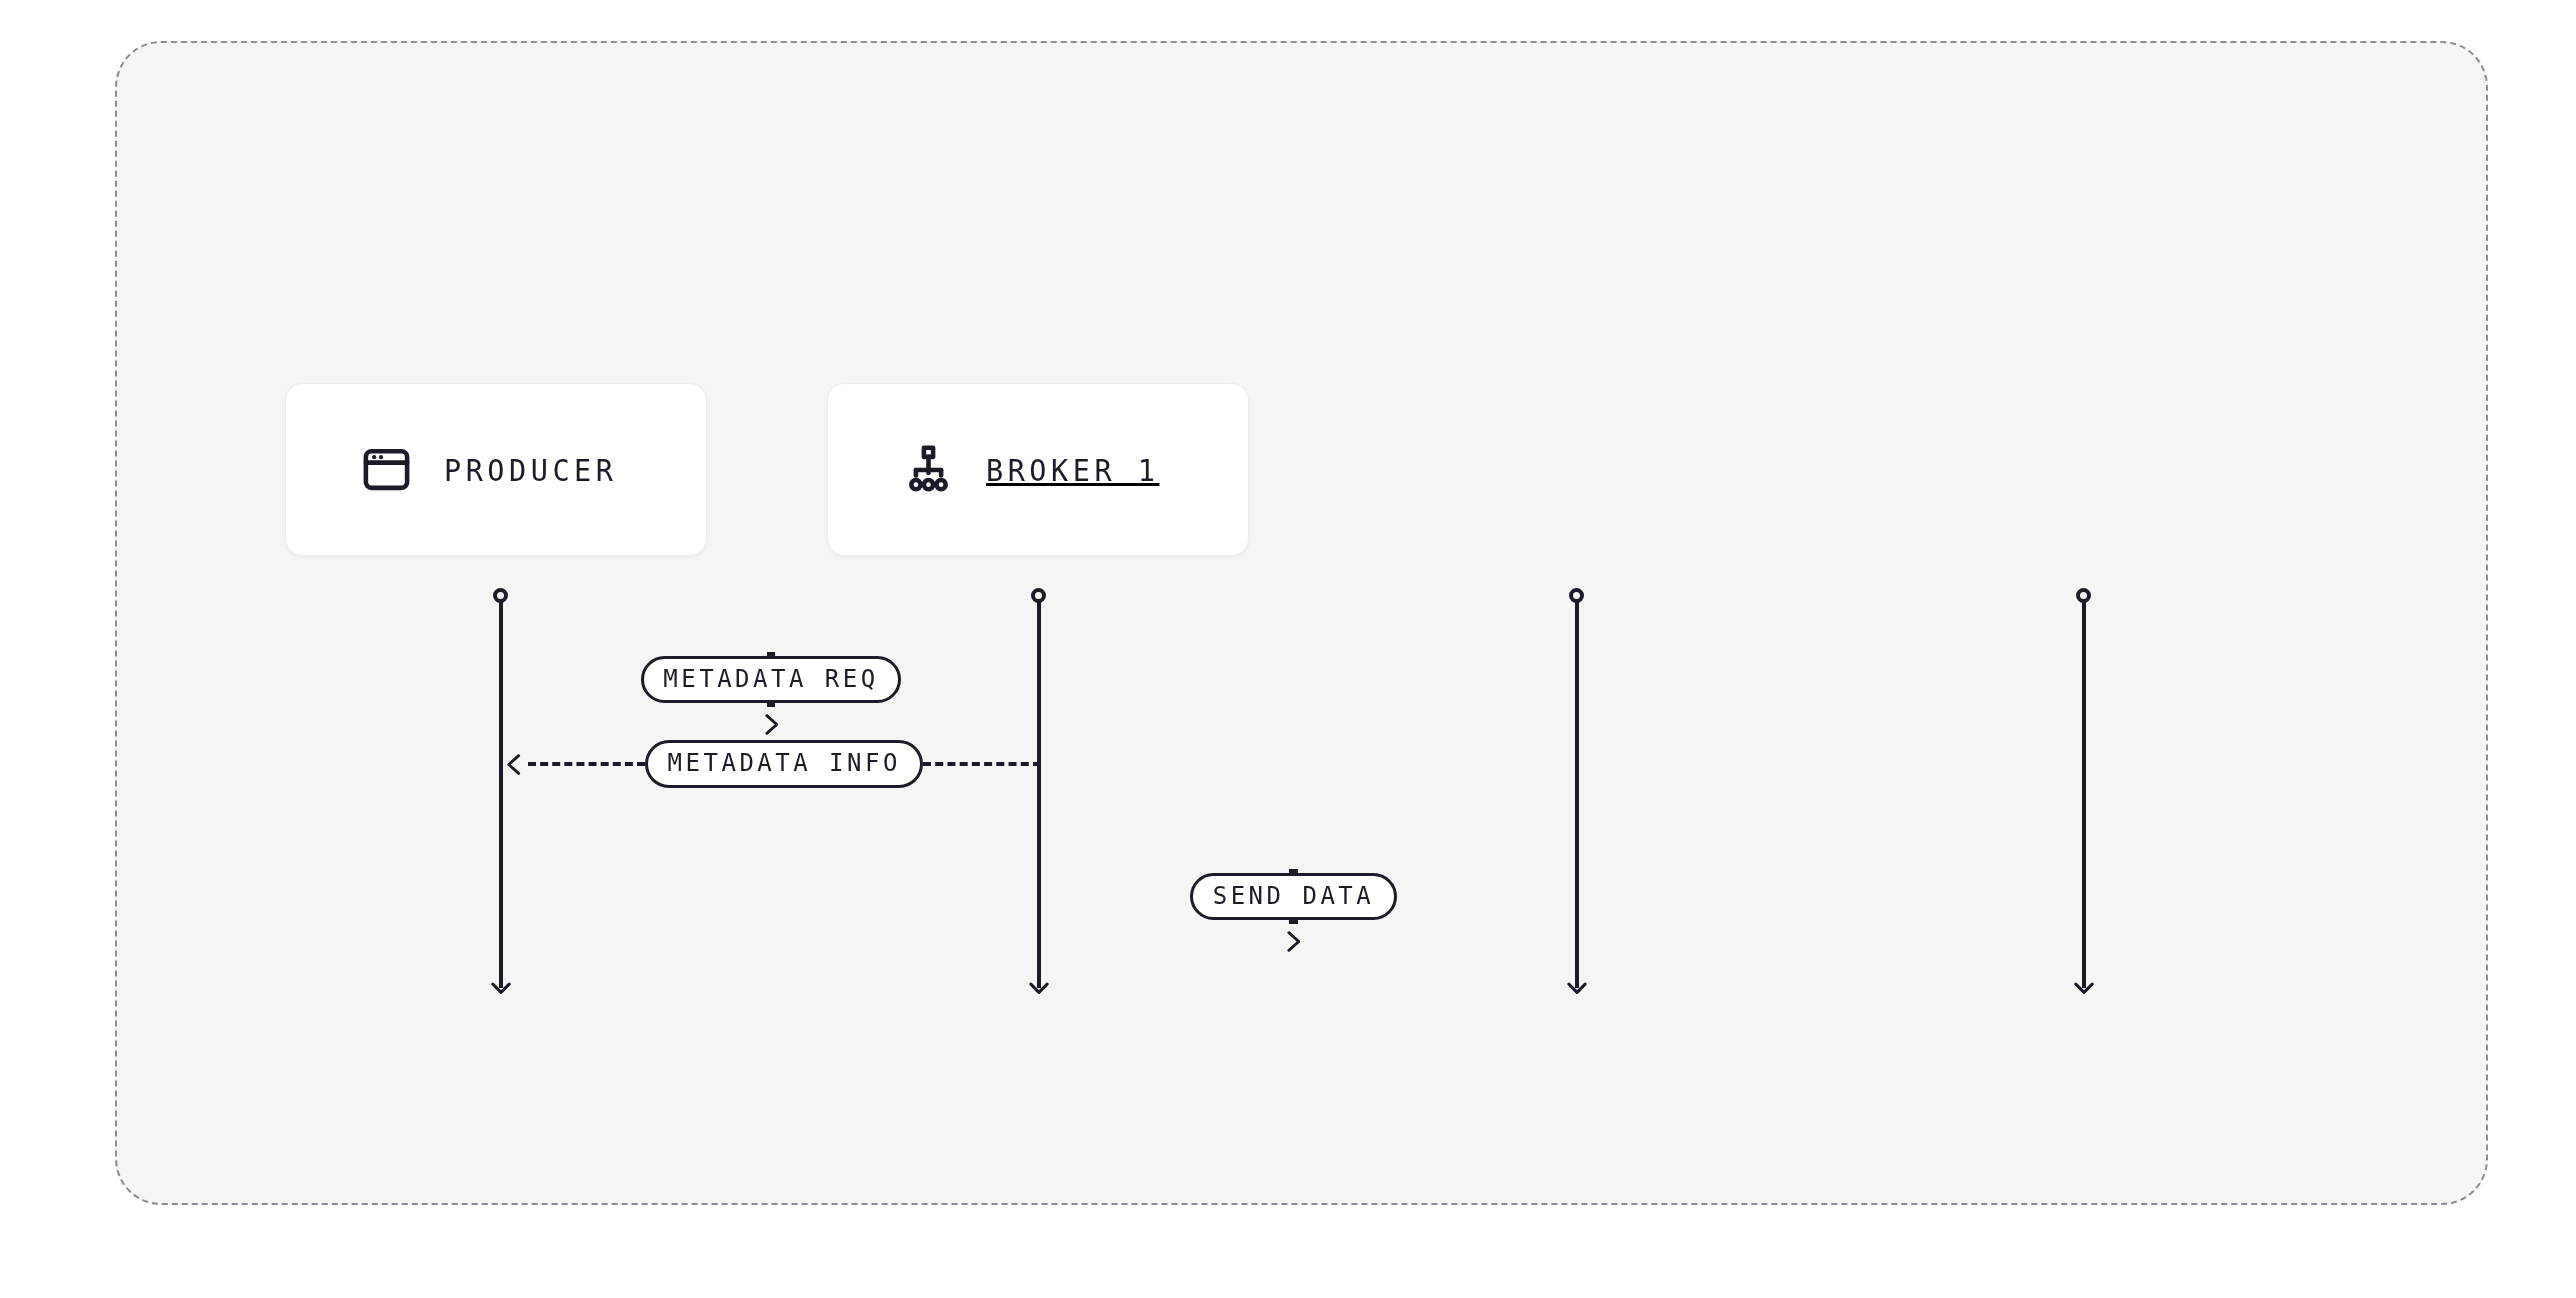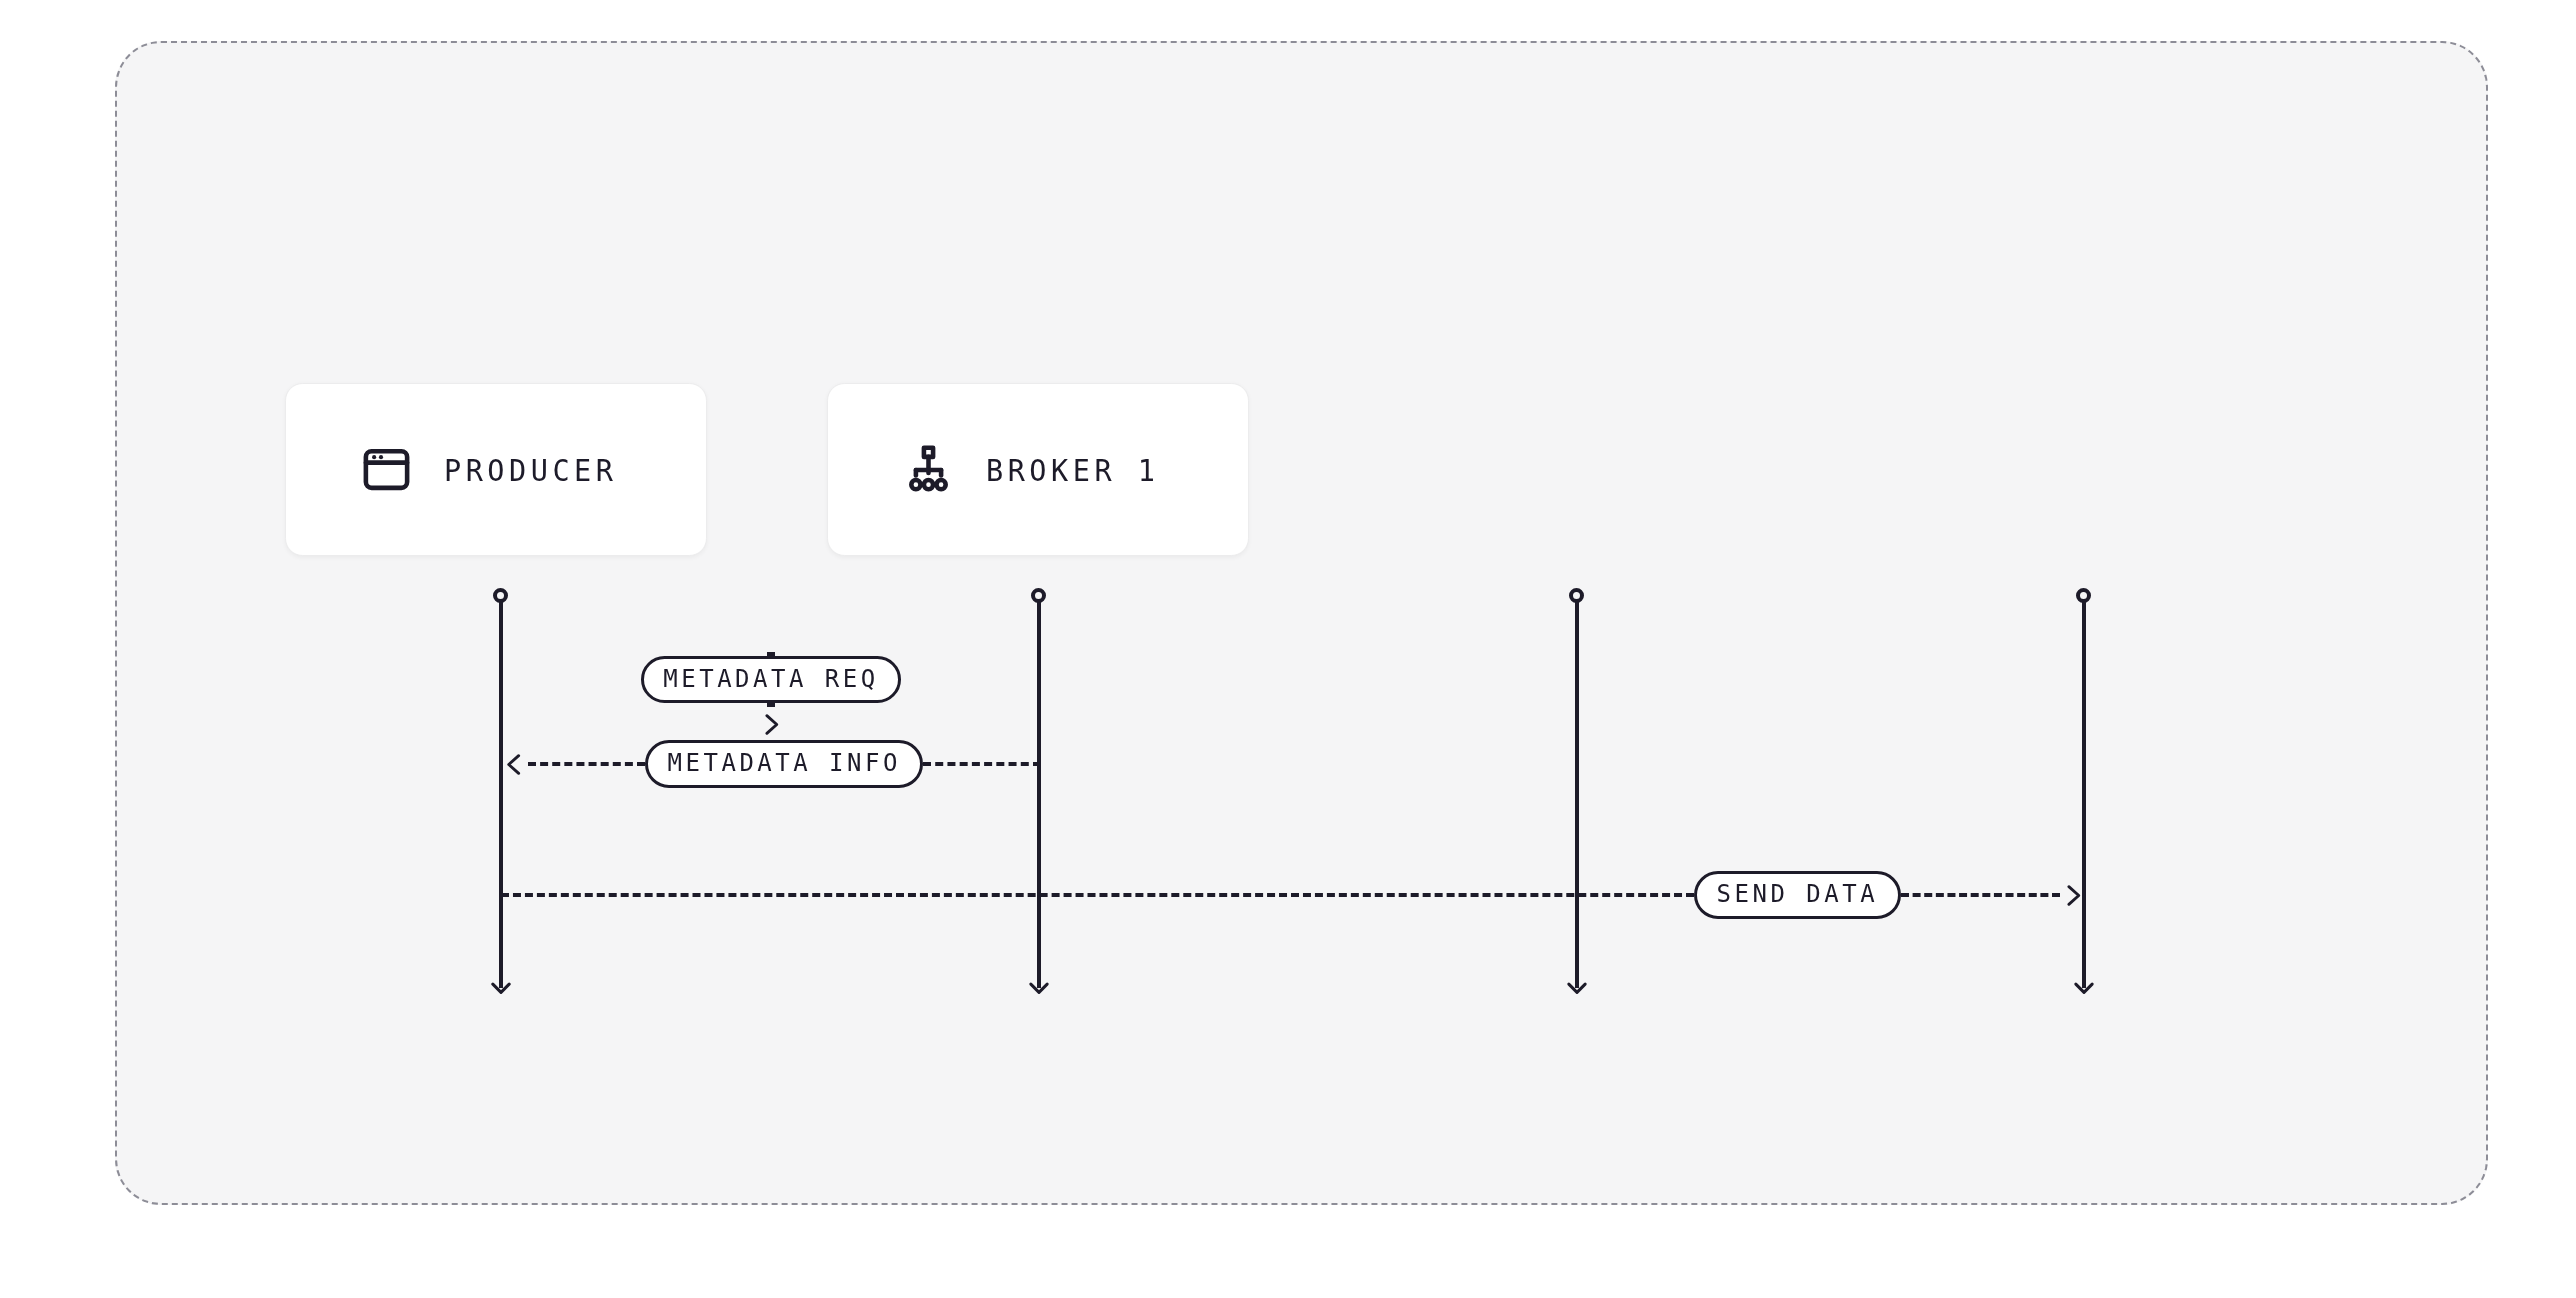--- a/index.html
+++ b/index.html
@@ -153,21 +153,21 @@
         <svg width="55" height="55" viewBox="0 0 24 24" fill="none" stroke="#1d1b29" stroke-width="2" stroke-linecap="round" stroke-linejoin="round">
           <rect x="3" y="4" width="18" height="16" rx="2.5"></rect>
           <line x1="3" y1="9" x2="21" y2="9"></line>
           <circle cx="6.6" cy="6.6" r="0.9" fill="#1d1b29" stroke="none"></circle>
           <circle cx="9.6" cy="6.6" r="0.9" fill="#1d1b29" stroke="none"></circle>
         </svg>
       </span>
       <span class="card-label">PRODUCER</span>
     </div>
 
-    <div class="card" style="left:710px;">
+    <div class="card" style="left:710px;text-decoration:underline;">
       <span class="card-icon">
         <svg width="55" height="55" viewBox="0 0 24 24" fill="none" stroke="#1d1b29" stroke-width="2" stroke-linecap="round" stroke-linejoin="round">
           <rect x="10" y="2.5" width="4" height="4"></rect>
           <line x1="12" y1="6.5" x2="12" y2="13.5"></line>
           <line x1="6.5" y1="12.2" x2="17.5" y2="12.2"></line>
           <line x1="6.5" y1="12.2" x2="6.5" y2="14.6"></line>
           <line x1="17.5" y1="12.2" x2="17.5" y2="14.6"></line>
           <circle cx="6.5" cy="18.6" r="2"></circle>
           <circle cx="12" cy="18.6" r="2"></circle>
           <circle cx="17.5" cy="18.6" r="2"></circle>
@@ -233,21 +233,21 @@
       <span class="msg-head">
         <svg width="26.5" height="35" viewBox="0 0 24 24" fill="none" stroke="#1d1b29" stroke-width="2.6" stroke-linecap="round" stroke-linejoin="round">
           <polyline points="16,4 7,12 16,20"></polyline>
         </svg>
       </span>
       <span class="msg-dash"></span>
       <span class="msg-pill">METADATA INFO</span>
       <span class="msg-dash"></span>
     </div>
 
-    <div class="message" style="left:384px; top:852px; width:1585px;">
+    <div class="message" style="left:384px; top:852px; width:1585px;flex-direction:column;">
       <span class="msg-dash"></span>
       <span class="msg-pill">SEND DATA</span>
       <span class="msg-dash" style="max-width:159px;"></span>
       <span class="msg-head">
         <svg width="26.5" height="35" viewBox="0 0 24 24" fill="none" stroke="#1d1b29" stroke-width="2.6" stroke-linecap="round" stroke-linejoin="round">
           <polyline points="8,4 17,12 8,20"></polyline>
         </svg>
       </span>
     </div>
 

